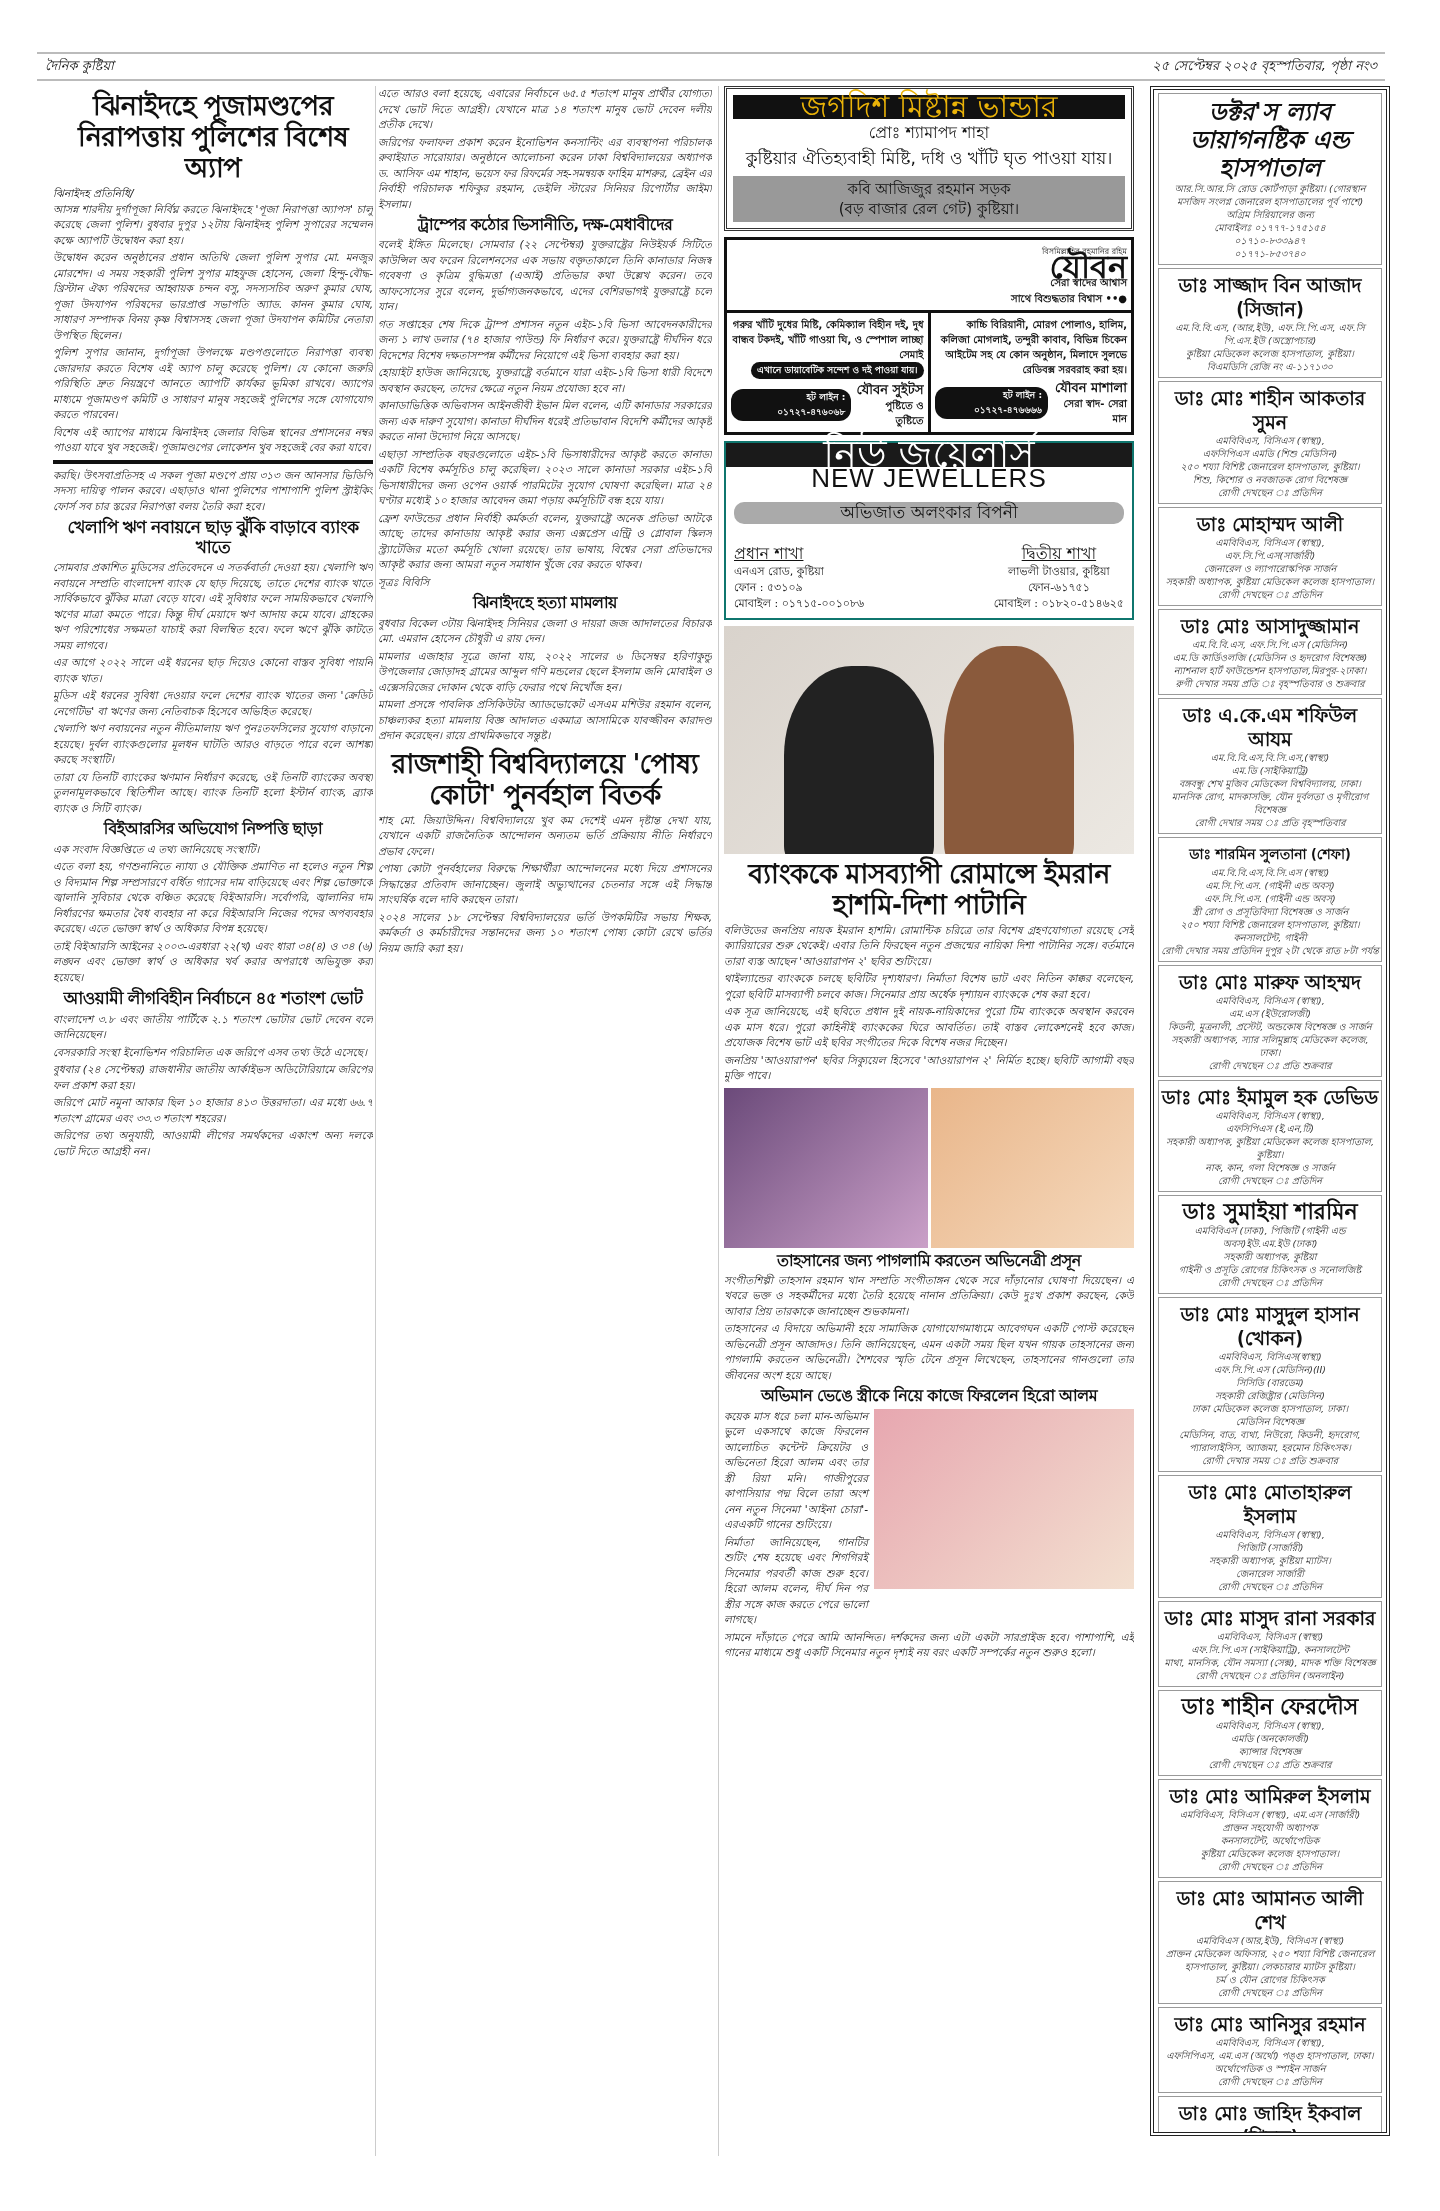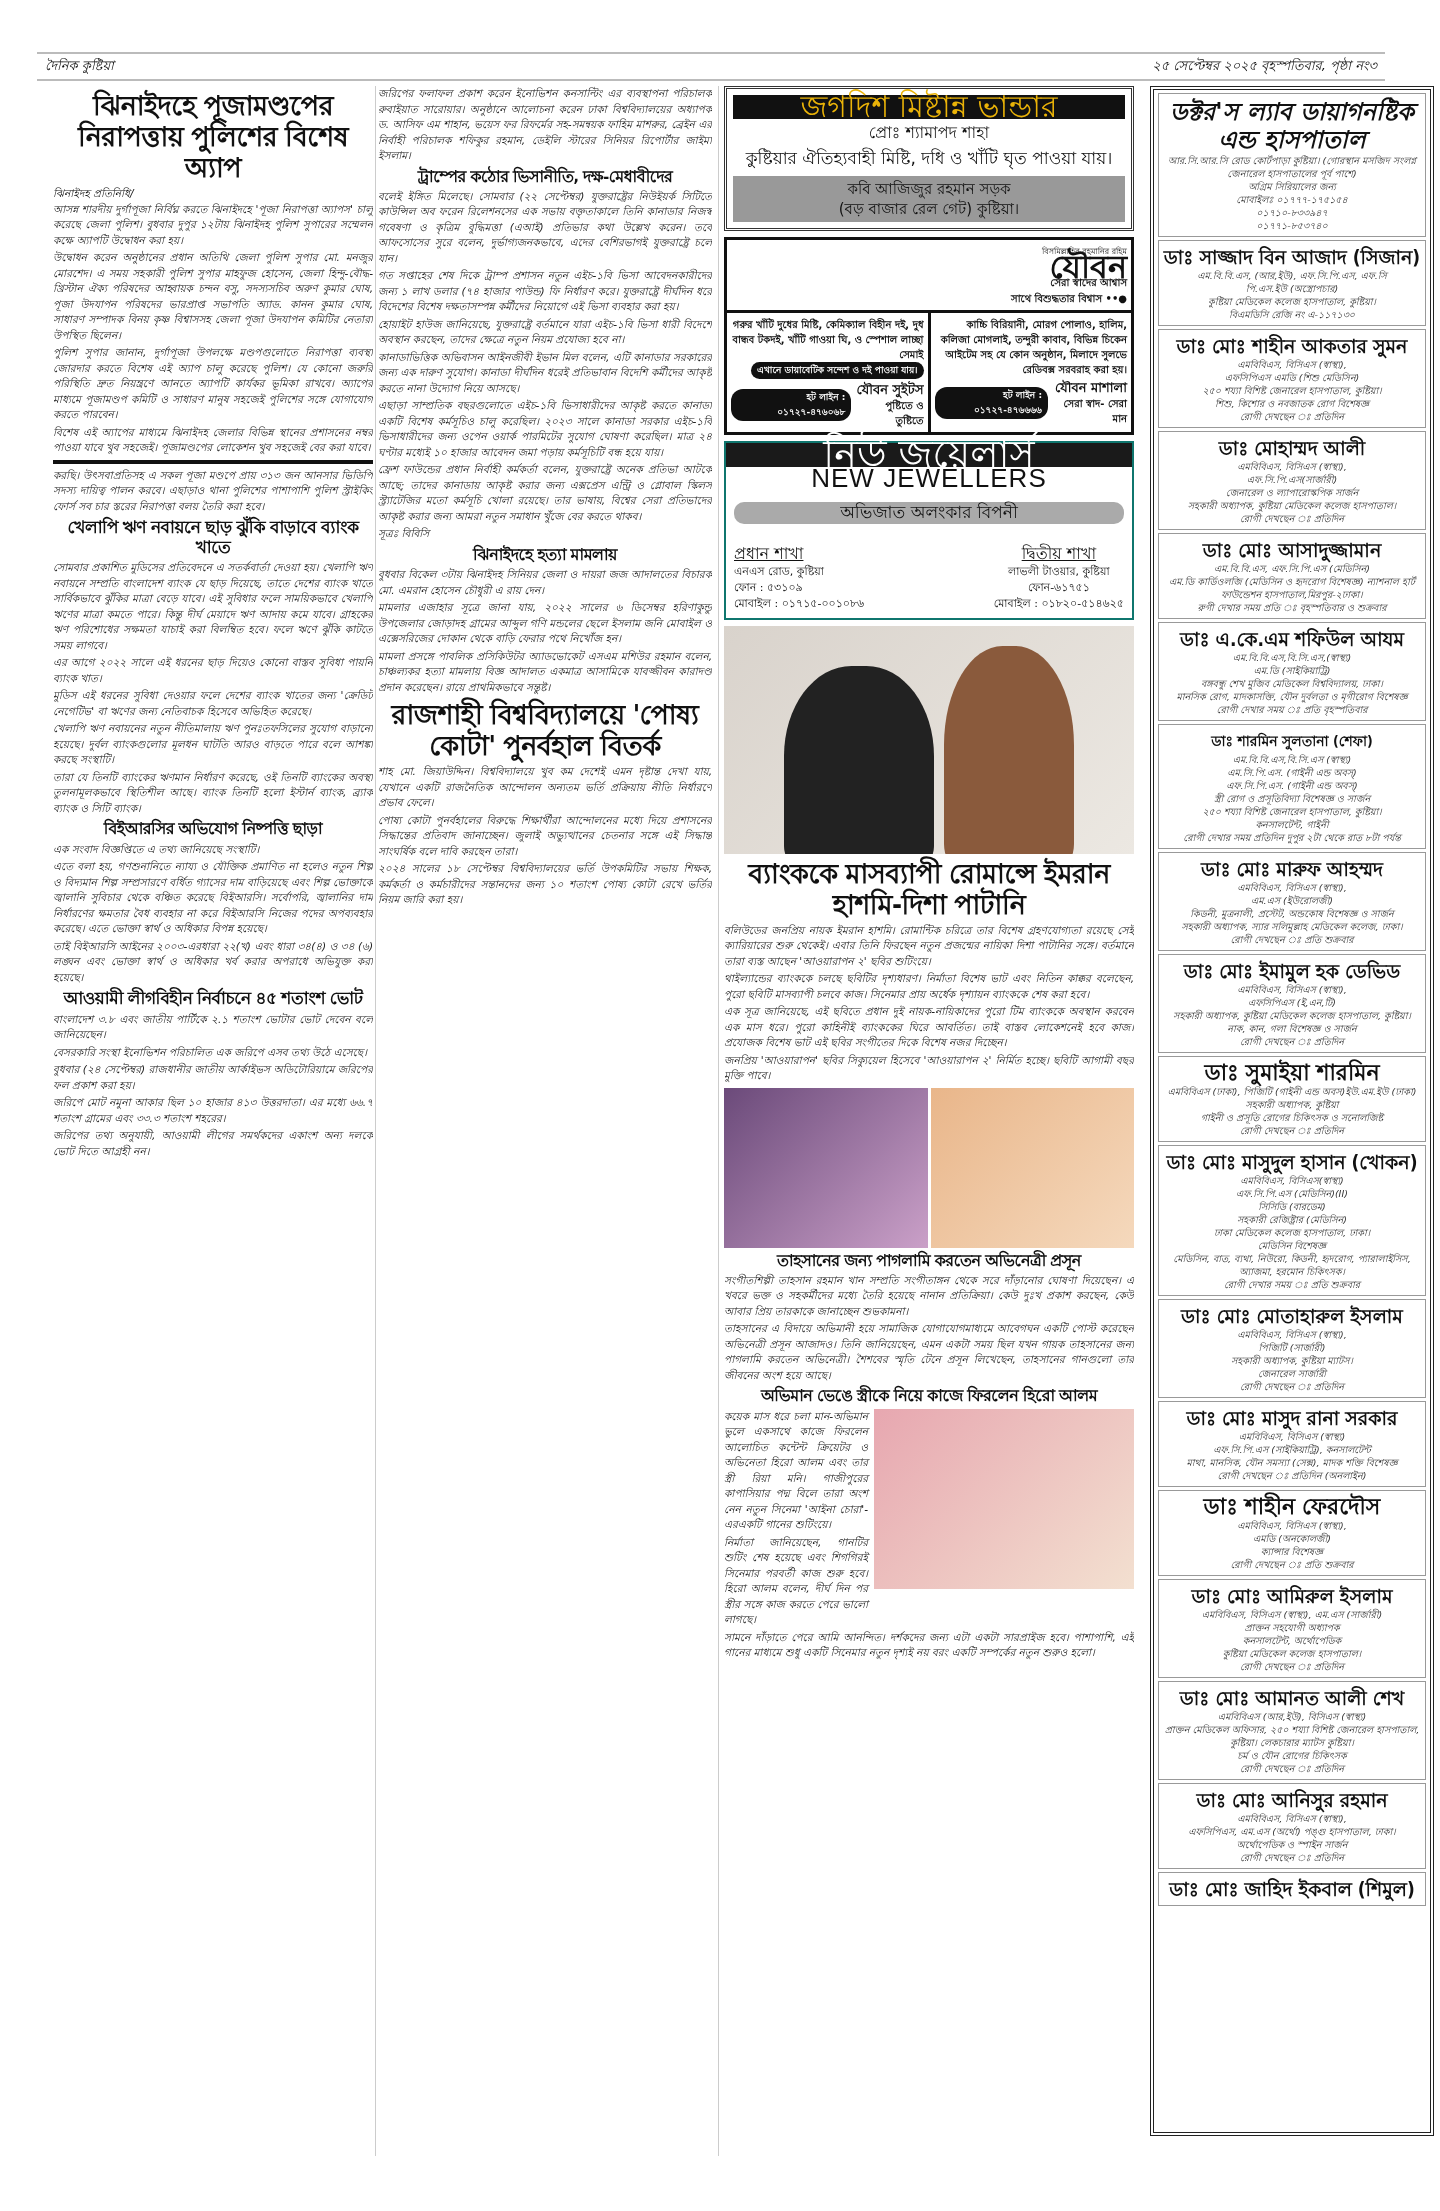--- a/index.html
+++ b/index.html
@@ -2,21 +2,21 @@
 <html><head>
 <meta charset="utf-8">
 <style>
   * { box-sizing: border-box; margin: 0; padding: 0; }
   body { width: 1440px; height: 2211px; background: #fff; font-family: "DejaVu Sans", sans-serif; color: #111; position: relative; overflow: hidden; }
   .hdr { position: absolute; left: 37px; top: 52px; width: 1348px; height: 29px; border-top: 2px solid #bbb; border-bottom: 2px solid #bbb; display: flex; justify-content: space-between; align-items: center; padding: 0 8px; font-size: 13px; font-style: italic; }
   .col { position: absolute; top: 86px; font-size: 10.5px; line-height: 15.5px; text-align: justify; overflow: hidden; }
   .c1 { left: 53px; width: 320px; height: 2070px; }
   .c2 { left: 378px; width: 334px; height: 2070px; }
   .c3 { left: 724px; width: 410px; height: 2070px; }
-  .c4 { left: 1150px; width: 284px; height: 2050px; border: 4px double #222; }
+  .c4 { left: 1150px; width: 240px; height: 2050px; border: 4px double #222; }
   .head { font-family: "DejaVu Sans Condensed","DejaVu Sans", sans-serif; font-weight: bold; text-align: center; line-height: 1.15; margin: 4px 0 3px; letter-spacing: -0.5px; }
   .h-xl { font-size: 27px; }
   .h-l { font-size: 16px; }
   .h-m { font-size: 17px; }
   .byline { font-style: italic; }
   .para { font-style: italic; margin-bottom: 2px; color: #222; }
   .rule { border-top: 4px solid #111; margin: 4px 0; }
   .ad { border: 3px double #333; margin-bottom: 6px; padding: 6px; text-align: center; }
   .ad-jag .banner { background: #111; color: #eab308; font-size: 30px; font-weight: normal; padding: 4px 0; text-align: center; }
   .ad-jag .prop { font-size: 16px; margin: 6px 0; }
@@ -85,20 +85,21 @@
     <h2 class="head h-m">আওয়ামী লীগবিহীন নির্বাচনে ৪৫ শতাংশ ভোট</h2>
     <p class="para">বাংলাদেশ ৩.৮ এবং জাতীয় পার্টিকে ২.১ শতাংশ ভোটার ভোট দেবেন বলে জানিয়েছেন।</p>
     <p class="para">বেসরকারি সংস্থা ইনোভিশন পরিচালিত এক জরিপে এসব তথ্য উঠে এসেছে।</p>
     <p class="para">বুধবার (২৪ সেপ্টেম্বর) রাজধানীর জাতীয় আর্কাইভস অডিটোরিয়ামে জরিপের ফল প্রকাশ করা হয়।</p>
     <p class="para">জরিপে মোট নমুনা আকার ছিল ১০ হাজার ৪১৩ উত্তরদাতা। এর মধ্যে ৬৬.৭ শতাংশ গ্রামের এবং ৩৩.৩ শতাংশ শহরের।</p>
     <p class="para">জরিপের তথ্য অনুযায়ী, আওয়ামী লীগের সমর্থকদের একাংশ অন্য দলকে ভোট দিতে আগ্রহী নন।</p>
   </article>
 </div>
 
 <div class="col c2">
+  <p class="para">এতে আরও বলা হয়েছে, এবারের নির্বাচনে ৬৫.৫ শতাংশ মানুষ প্রার্থীর যোগ্যতা দেখে ভোট দিতে আগ্রহী। যেখানে মাত্র ১৪ শতাংশ মানুষ ভোট দেবেন দলীয় প্রতীক দেখে।</p>
   <p class="para">জরিপের ফলাফল প্রকাশ করেন ইনোভিশন কনসাল্টিং এর ব্যবস্থাপনা পরিচালক রুবাইয়াত সারোয়ার। অনুষ্ঠানে আলোচনা করেন ঢাকা বিশ্ববিদ্যালয়ের অধ্যাপক ড. আসিফ এম শাহান, ভয়েস ফর রিফর্মের সহ-সমন্বয়ক ফাহিম মাশরুর, ব্রেইন এর নির্বাহী পরিচালক শফিকুর রহমান, ডেইলি স্টারের সিনিয়র রিপোর্টার জাইমা ইসলাম।</p>
   <article>
     <h2 class="head h-l">ট্রাম্পের কঠোর ভিসানীতি, দক্ষ-মেধাবীদের</h2>
     <p class="para">বলেই ইঙ্গিত মিলেছে। সোমবার (২২ সেপ্টেম্বর) যুক্তরাষ্ট্রের নিউইয়র্ক সিটিতে কাউন্সিল অব ফরেন রিলেশনসের এক সভায় বক্তৃতাকালে তিনি কানাডার নিজস্ব গবেষণা ও কৃত্রিম বুদ্ধিমত্তা (এআই) প্রতিভার কথা উল্লেখ করেন। তবে আফসোসের সুরে বলেন, দুর্ভাগ্যজনকভাবে, এদের বেশিরভাগই যুক্তরাষ্ট্রে চলে যান।</p>
     <p class="para">গত সপ্তাহের শেষ দিকে ট্রাম্প প্রশাসন নতুন এইচ-১বি ভিসা আবেদনকারীদের জন্য ১ লাখ ডলার (৭৪ হাজার পাউন্ড) ফি নির্ধারণ করে। যুক্তরাষ্ট্রে দীর্ঘদিন ধরে বিদেশের বিশেষ দক্ষতাসম্পন্ন কর্মীদের নিয়োগে এই ভিসা ব্যবহার করা হয়।</p>
     <p class="para">হোয়াইট হাউজ জানিয়েছে, যুক্তরাষ্ট্রে বর্তমানে যারা এইচ-১বি ভিসা ধারী বিদেশে অবস্থান করছেন, তাদের ক্ষেত্রে নতুন নিয়ম প্রযোজ্য হবে না।</p>
     <p class="para">কানাডাভিত্তিক অভিবাসন আইনজীবী ইভান মিল বলেন, এটি কানাডার সরকারের জন্য এক দারুণ সুযোগ। কানাডা দীর্ঘদিন ধরেই প্রতিভাবান বিদেশি কর্মীদের আকৃষ্ট করতে নানা উদ্যোগ নিয়ে আসছে।</p>
     <p class="para">এছাড়া সাম্প্রতিক বছরগুলোতে এইচ-১বি ভিসাধারীদের আকৃষ্ট করতে কানাডা একটি বিশেষ কর্মসূচিও চালু করেছিল। ২০২৩ সালে কানাডা সরকার এইচ-১বি ভিসাধারীদের জন্য ওপেন ওয়ার্ক পারমিটের সুযোগ ঘোষণা করেছিল। মাত্র ২৪ ঘণ্টার মধ্যেই ১০ হাজার আবেদন জমা পড়ায় কর্মসূচিটি বন্ধ হয়ে যায়।</p>
     <p class="para">ফ্রেশ ফাউন্ডের প্রধান নির্বাহী কর্মকর্তা বলেন, যুক্তরাষ্ট্রে অনেক প্রতিভা আটকে আছে; তাদের কানাডায় আকৃষ্ট করার জন্য এক্সপ্রেস এন্ট্রি ও গ্লোবাল স্কিলস স্ট্র্যাটেজির মতো কর্মসূচি খোলা রয়েছে। তার ভাষায়, বিশ্বের সেরা প্রতিভাদের আকৃষ্ট করার জন্য আমরা নতুন সমাধান খুঁজে বের করতে থাকব।</p>
     <p class="para">সূত্রঃ বিবিসি</p>

